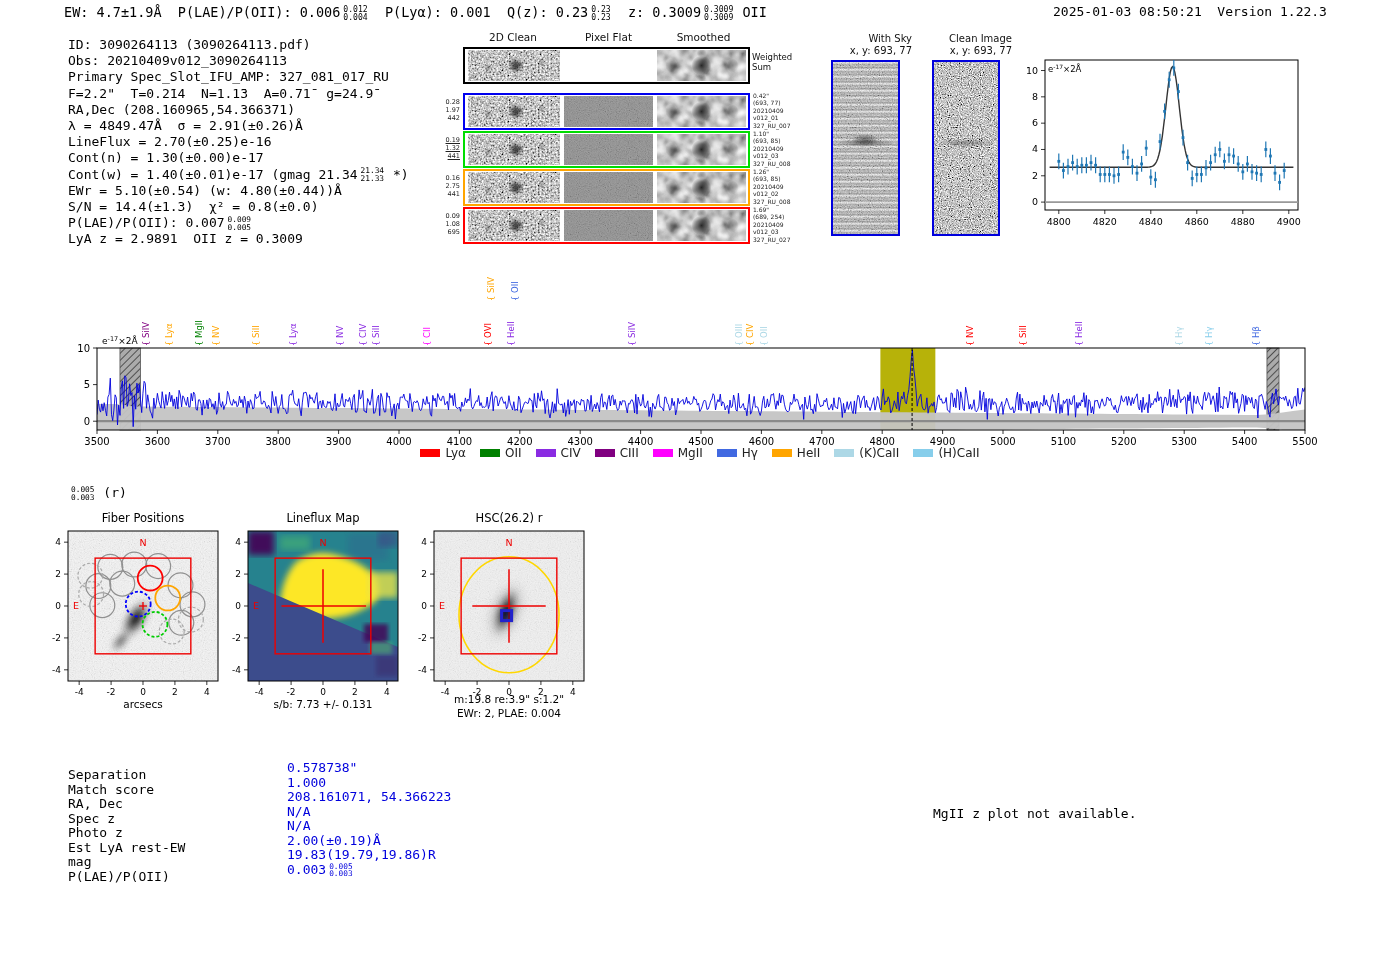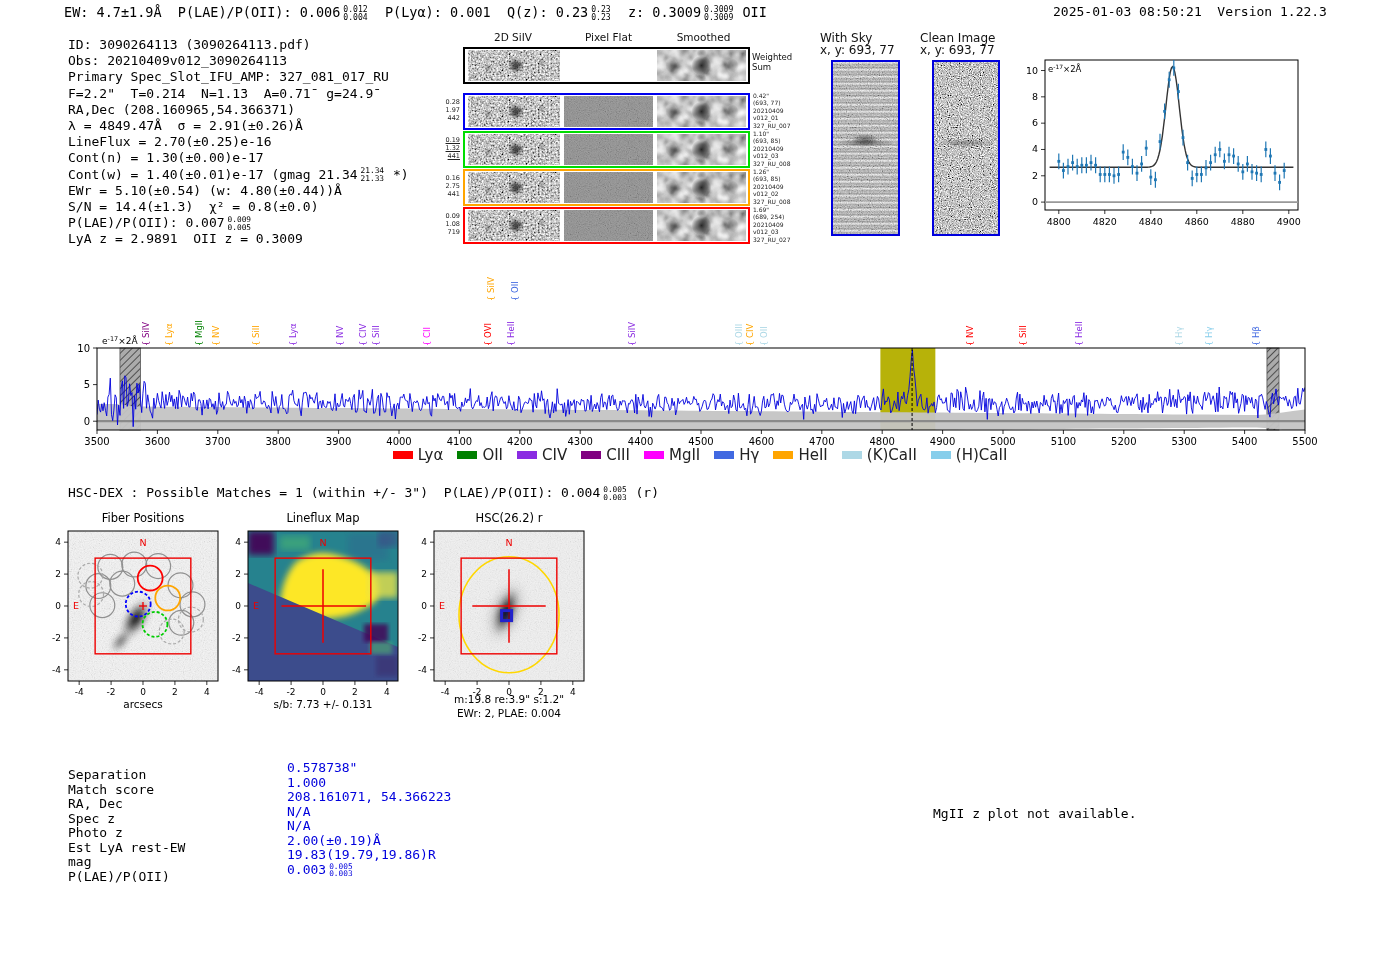--- a/index.html
+++ b/index.html
@@ -3,25 +3,25 @@
 <meta charset="utf-8">
 <style>
   *{margin:0;padding:0;box-sizing:border-box}
   html,body{width:1400px;height:953px;background:#fff;overflow:hidden;position:relative;
     font-family:"DejaVu Sans",sans-serif;color:#000}
   .abs{position:absolute}
   .mono{font-family:"DejaVu Sans Mono",monospace;white-space:pre;font-size:13px;line-height:16.2px;color:#000}
   .frac{display:inline-block;vertical-align:-0.34em;line-height:1.02;font-size:0.6em;text-align:center;margin-left:3px;margin-right:1px}
   .frac span{display:block}
   .col-hdr{position:absolute;top:31px;text-align:center;font-size:10.5px;color:#111}
-  .sky-title{text-align:left;font-size:12px;line-height:11.5px;color:#111}
+  .sky-title{text-align:right;font-size:10px;line-height:11.5px;color:#111}
   .sky-box{position:absolute;border:2px solid #0000dd;background:#bbb;overflow:hidden}
   .stripes{background:repeating-linear-gradient(180deg,#e6e6e6 0px,#ededed 1px,#8f8f8f 3px,#cccccc 4px,#838383 6px,#e2e2e2 7px)}
   .legend-row{display:flex;justify-content:center;align-items:center}
-  .legend-item{display:flex;align-items:center;margin:0 7px;font-size:15px;color:#222;white-space:nowrap}
+  .legend-item{display:flex;align-items:center;margin:0 7px;font-size:12px;color:#222;white-space:nowrap}
   .legend-swatch{width:20px;height:8px;margin-right:5px;display:inline-block}
   .mt-row{height:14.55px;font-size:13px}
   .mt-label{display:inline-block;width:219px}
   .mt-val{display:inline-block;color:#0000dd;transform:translateY(-7px)}
   .info-line{height:16.2px}
   .cut-row{position:absolute;background:#fff}
   .cut-left{position:absolute;width:32px;text-align:right;font-size:6.5px;line-height:8px;color:#222;font-family:"DejaVu Sans",sans-serif}
   .cut-right{position:absolute;width:48px;text-align:left;font-size:6px;line-height:7.4px;color:#222;font-family:"DejaVu Sans",sans-serif}
 </style>
 </head>
@@ -83,21 +83,21 @@
     </pattern>
   </defs>
 </svg>
 
 <div id="header-line" class="abs mono" style="left:64px;top:4px;font-size:13.5px"><span>EW: 4.7±1.9Å  P(LAE)/P(OII): 0.006</span><span class="frac"><span>0.012</span><span>0.004</span></span><span>  P(Lyα): 0.001  Q(z): 0.23</span><span class="frac"><span>0.23</span><span>0.23</span></span><span>  z: 0.3009</span><span class="frac"><span>0.3009</span><span>0.3009</span></span><span> OII</span></div>
 <div id="timestamp" class="abs mono" style="left:1053px;top:4px;font-size:13px">2025-01-03 08:50:21  Version 1.22.3</div>
 
 <div id="info-block" class="abs mono" style="left:68px;top:37px"><div class="info-line"><span>ID: 3090264113 (3090264113.pdf)</span></div><div class="info-line"><span>Obs: 20210409v012_3090264113</span></div><div class="info-line"><span>Primary Spec_Slot_IFU_AMP: 327_081_017_RU</span></div><div class="info-line"><span>F=2.2"  T=0.2̄14  N=1.1̄3  A=0.71̄  g=24.9̄</span></div><div class="info-line"><span>RA,Dec (208.160965,54.366371)</span></div><div class="info-line"><span>λ = 4849.47Å  σ = 2.91(±0.26)Å</span></div><div class="info-line"><span>LineFlux = 2.70(±0.25)e-16</span></div><div class="info-line"><span>Cont(n) = 1.30(±0.00)e-17</span></div><div class="info-line"><span>Cont(w) = 1.40(±0.01)e-17 (gmag 21.34</span><span class="frac"><span>21.34</span><span>21.33</span></span><span> *)</span></div><div class="info-line"><span>EWr = 5.10(±0.54) (w: 4.80(±0.44))Å</span></div><div class="info-line"><span>S/N = 14.4(±1.3)  χ² = 0.8(±0.0)</span></div><div class="info-line"><span>P(LAE)/P(OII): 0.007</span><span class="frac"><span>0.009</span><span>0.005</span></span></div><div class="info-line"><span>LyA z = 2.9891  OII z = 0.3009</span></div></div>
 
 <div id="cutouts" class="abs" style="left:0;top:0;width:0;height:0">
-    <div class="col-hdr" style="left: 465px; width: 96px;">2D SiIV</div>
+    <div class="col-hdr" style="left: 465px; width: 96px;">2D Clean</div>
     <div class="col-hdr" style="left: 561px; width: 95px;">Pixel Flat</div>
     <div class="col-hdr" style="left: 656px; width: 95px;">Smoothed</div>
     <div class="cut-row" style="left: 463px; top: 47px; width: 287px; height: 37px; border: 2px solid rgb(0, 0, 0);">
       <svg width="92" height="31" style="position: absolute; left: 3px; top: 1px;">
         <rect width="92" height="31" fill="#9a9a9a"></rect>
         <rect width="92" height="31" filter="url(#nz1)"></rect>
         <circle cx="47.84" cy="15.5" r="8" fill="url(#blobG)" opacity="0.8"></circle>
         <circle cx="20.24" cy="17.360000000000003" r="4" fill="url(#blobG)" opacity="0.35"></circle>
         <circle cx="73.60000000000001" cy="13.02" r="4" fill="url(#blobG)" opacity="0.3"></circle>
       </svg>
@@ -238,21 +238,21 @@
         <ellipse cx="44.5" cy="15.5" rx="10" ry="10" fill="url(#blobG)" opacity="0.9"></ellipse>
         <ellipse cx="14.24" cy="15.5" rx="6" ry="7" fill="url(#blobG)" opacity="0.4"></ellipse>
         <ellipse cx="75.64999999999999" cy="15.5" rx="6" ry="7" fill="url(#blobG)" opacity="0.35"></ellipse>
         <ellipse cx="44.5" cy="3.1" rx="5" ry="4" fill="url(#blobG)" opacity="0.3"></ellipse>
         <ellipse cx="44.5" cy="27.900000000000002" rx="5" ry="4" fill="url(#blobG)" opacity="0.3"></ellipse>
       </svg>
     </div>
     <div class="cut-left" style="left: 428px; top: 212px;">
       <div>0.09</div>
       <div>1.08</div>
-      <div>719</div>
+      <div>695</div>
     </div>
     <div class="cut-right" style="left: 753px; top: 206px;">
       <div>1.69"</div>
       <div>(689, 254)</div>
       <div>20210409</div>
       <div>v012_03</div>
       <div>327_RU_027</div>
     </div>
   </div>
 
@@ -539,21 +539,21 @@
     <span class="legend-item">
       <span class="legend-swatch" style="background: rgb(173, 216, 230);"></span>
       <span>(K)CaII</span>
     </span>
     <span class="legend-item">
       <span class="legend-swatch" style="background: rgb(135, 206, 235);"></span>
       <span>(H)CaII</span>
     </span>
   </div>
 
-<div id="hsc-line" class="abs mono" style="left:68px;top:485px"><span>HSC-DEX : Possible Matches = 1 (within +/- 3")  P(LAE)/P(OII): 0.004</span><span class="frac"><span>0.005</span><span>0.003</span></span><span> (r)</span></div>
+<div id="hsc-line" class="abs mono" style="left:68px;top:485px"><span class="frac"><span>0.005</span><span>0.003</span></span><span> (r)</span></div>
 
 <div id="panels">
     <svg width="190" height="214" style="position: absolute; left: 48px; top: 506px;">
       <text x="95" y="16" text-anchor="middle" font-size="11.5">Fiber Positions</text>
       <defs>
         <clipPath id="cpF">
           <rect x="20" y="25" width="150" height="150"></rect>
         </clipPath>
       </defs>
       <g clip-path="url(#cpF)">

